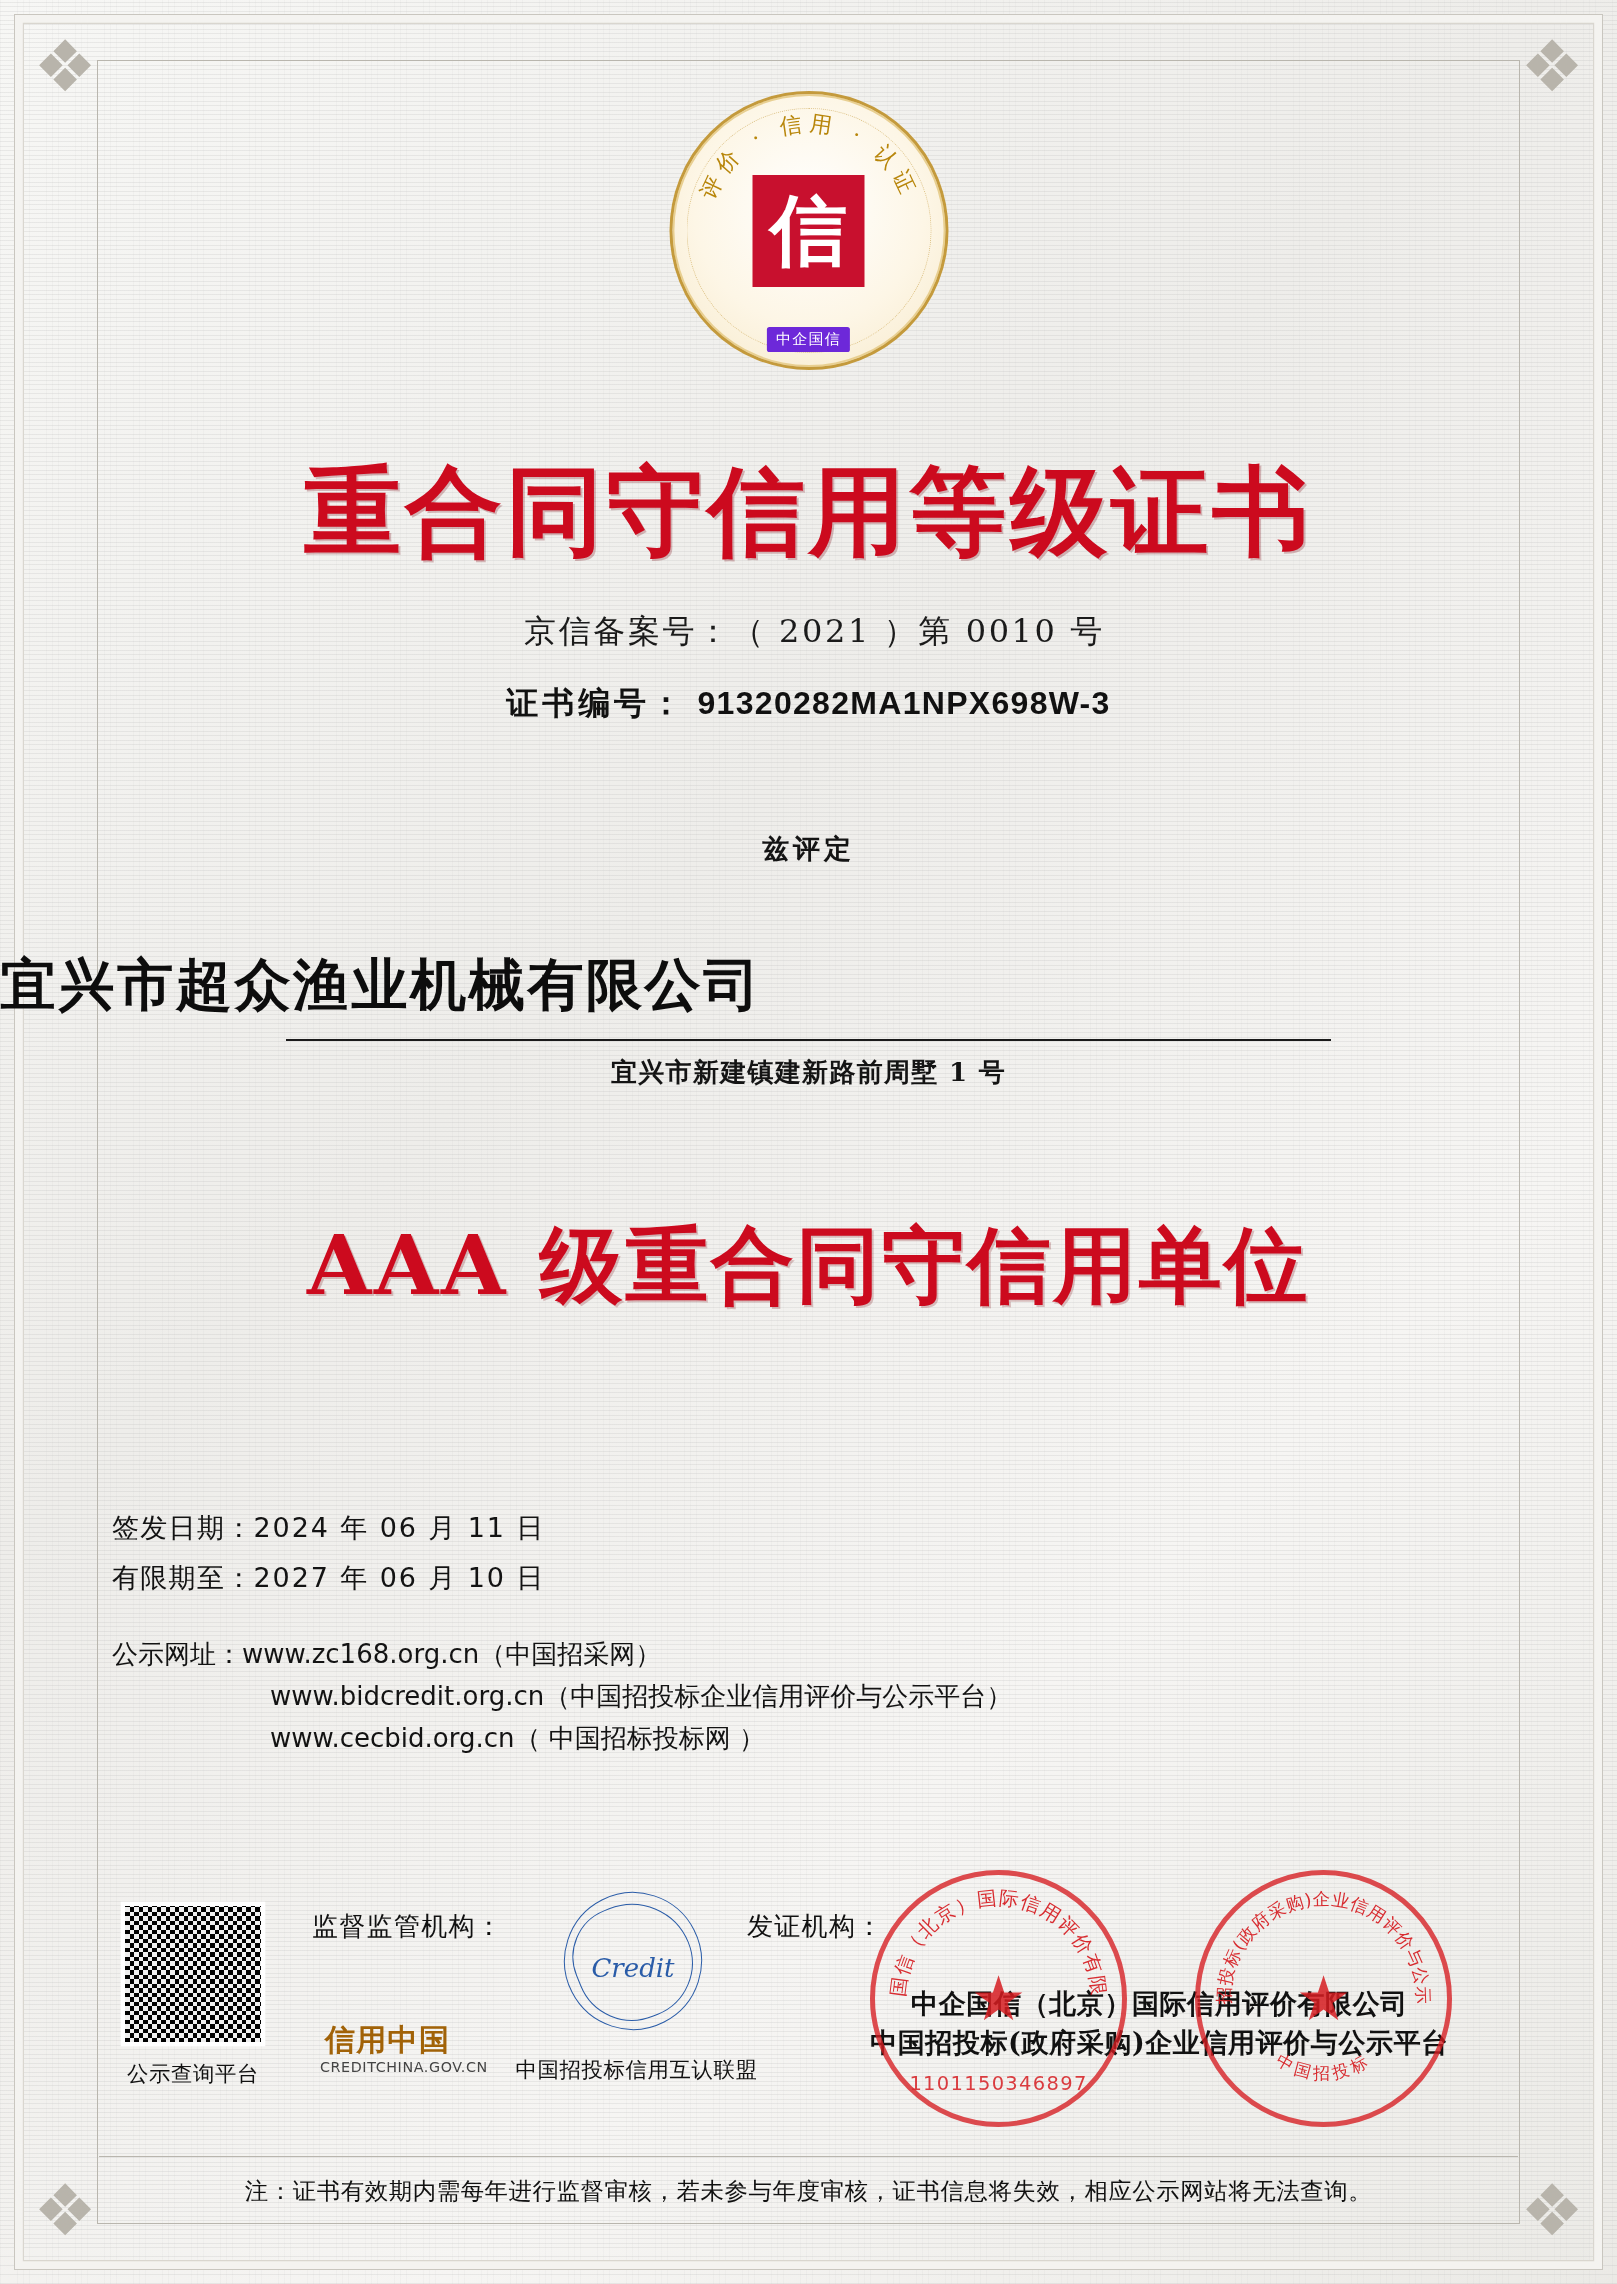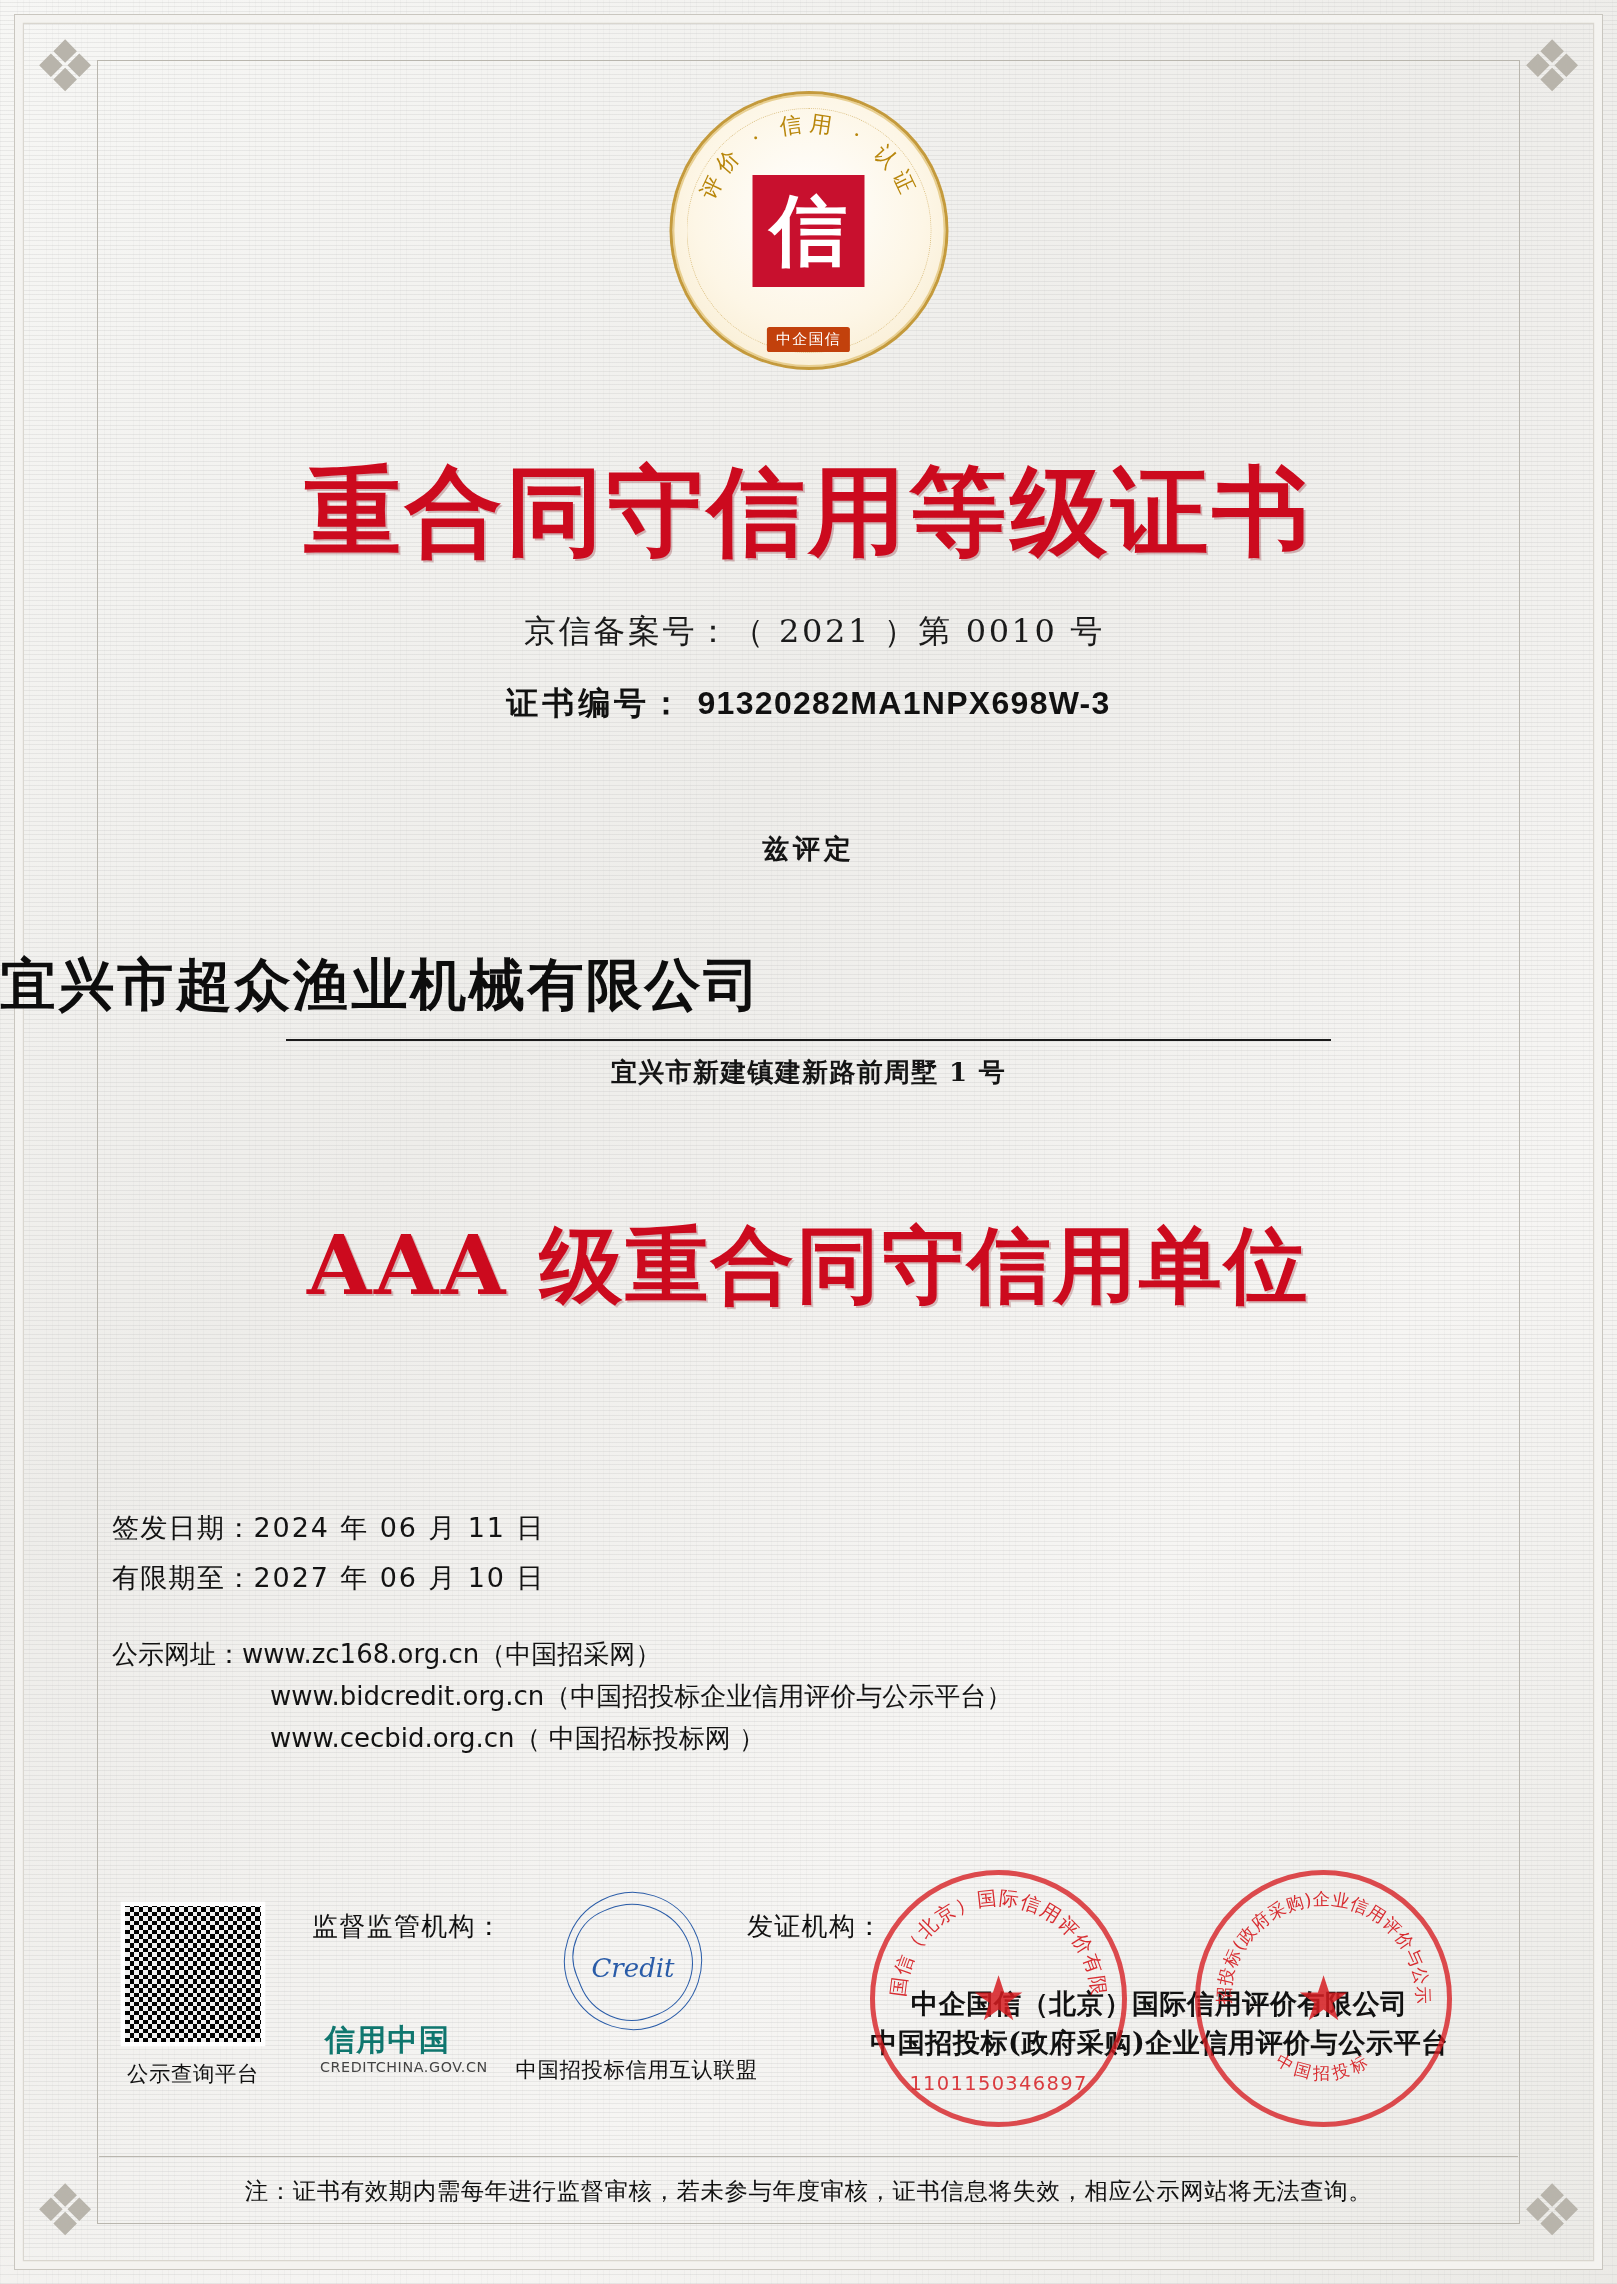--- a/index.html
+++ b/index.html
@@ -88,21 +88,21 @@
     font-family: "DejaVu Serif", serif;
     font-size: 77px;
     font-weight: bold;
     line-height: 1;
   }
   .emblem-bottom-badge {
     position: absolute;
     left: 50%;
     bottom: 18px;
     transform: translateX(-50%);
-    background: #c2410c;
+    background: #6d28d9;
     color: #fff;
     font-size: 15px;
     letter-spacing: 1.3px;
     padding: 3.2px 9px;
     border-radius: 2.6px;
     white-space: nowrap;
   }
   .wreath {
     position: absolute;
     inset: 17px;
@@ -251,21 +251,21 @@
     font-size: 21.4px;
     color: #111;
     letter-spacing: 0.6px;
   }
   .credit-china {
     position: absolute;
     left: 325px;
     top: 2020px;
     font-family: "DejaVu Serif", serif;
     font-size: 30px;
-    color: #0f766e;
+    color: #a16207;
     font-weight: bold;
     letter-spacing: 1.3px;
   }
   .credit-china-en {
     position: absolute;
     left: 320px;
     top: 2059px;
     font-family: "DejaVu Sans", sans-serif;
     font-size: 14.3px;
     color: #444;

